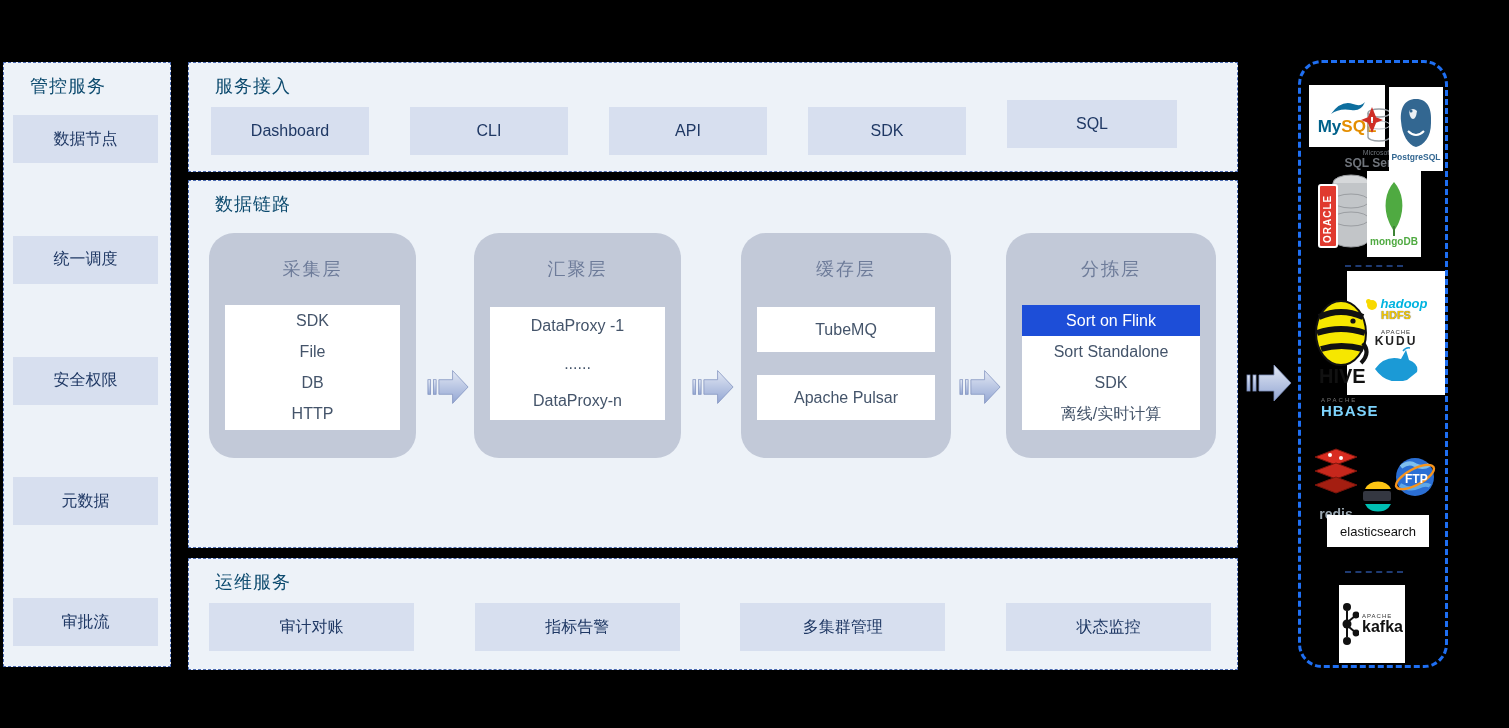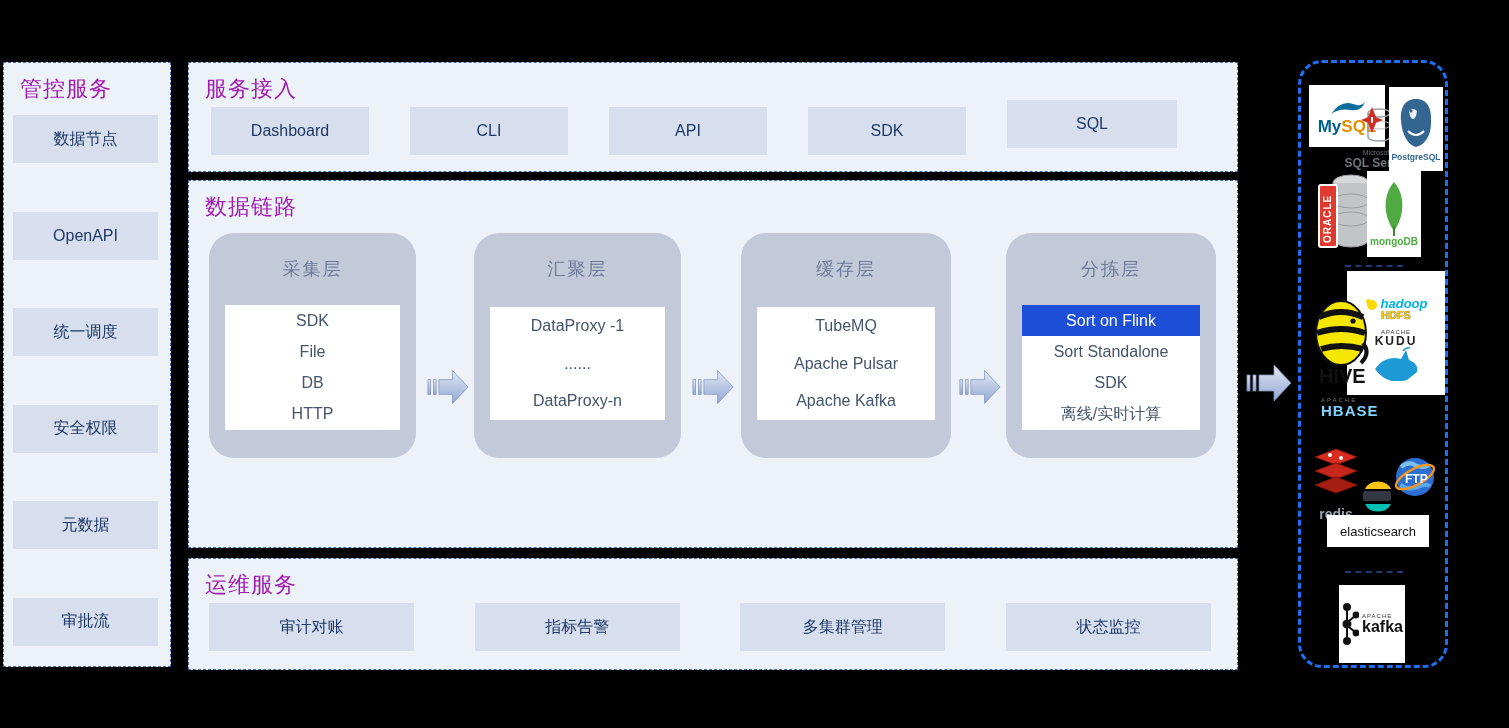--- a/index.html
+++ b/index.html
@@ -1,19 +1,19 @@
 <!DOCTYPE html>
 <html><head>
 <meta charset="utf-8">
 <style>
   html,body{margin:0;padding:0;background:#000;}
   #stage{position:relative;width:1509px;height:728px;background:#000;overflow:hidden;
          font-family:"Liberation Sans","DejaVu Sans",sans-serif;}
   .panel{position:absolute;background:#edf2f8;border:1px dashed #4a69b0;box-sizing:border-box;}
-  .sec-title{position:absolute;left:16px;top:11px;font-size:22px;color:#a21caf;letter-spacing:1px;}
+  .sec-title{position:absolute;left:26px;top:11px;font-size:18px;color:#0c4a6e;letter-spacing:1px;}
   .chip{background:#d7dfef;color:#1f3864;display:flex;align-items:center;justify-content:center;
         font-size:16px;box-sizing:border-box;}
   
   .sidebar{left:3px;top:62px;width:168px;height:605px;}
   .sidebar-items{position:absolute;left:9px;right:12px;top:52px;bottom:20px;
                  display:flex;flex-direction:column;justify-content:space-between;}
   .sidebar .chip{height:48px;}
   
   .top-sec{left:188px;top:62px;width:1050px;height:110px;}
   .top-row{position:absolute;left:22px;right:60px;top:44px;display:flex;justify-content:space-between;}
@@ -76,21 +76,20 @@
         <stop offset="0" stop-color="#e2e8f4"></stop>
         <stop offset="1" stop-color="#93a6d3"></stop>
       </linearGradient>
     </defs>
   </svg>
 
   <section class="panel sidebar">
     <div class="sec-title">管控服务</div>
     <div class="sidebar-items">
       <div class="chip">数据节点</div>
-      <div class="chip">OpenAPI</div>
       <div class="chip">统一调度</div>
       <div class="chip">安全权限</div>
       <div class="chip">元数据</div>
       <div class="chip">审批流</div>
     </div>
   </section>
 
   <section class="panel top-sec">
     <div class="sec-title">服务接入</div>
     <div class="top-row">
@@ -134,21 +133,20 @@
       <rect x="1" y="13" width="3" height="16" fill="url(#agrad)" stroke="#7e90bd" stroke-width="0.8"></rect>
       <rect x="7" y="13" width="3" height="16" fill="url(#agrad)" stroke="#7e90bd" stroke-width="0.8"></rect>
       <polygon points="13,13 28,13 28,3 45,21 28,39 28,29 13,29" fill="url(#agrad)" stroke="#7e90bd" stroke-width="0.8"></polygon>
     </svg>
 
     <div class="col" style="left:552px;width:210px;">
       <div class="col-title">缓存层</div>
       <div class="col-items n3">
         <div class="wbox">TubeMQ</div>
         <div class="wbox">Apache Pulsar</div>
-        <div class="wbox">Apache Kafka</div>
       </div>
     </div>
 
     <svg class="flow-arrow" style="left:770px;" viewBox="0 0 46 42">
       <rect x="1" y="13" width="3" height="16" fill="url(#agrad)" stroke="#7e90bd" stroke-width="0.8"></rect>
       <rect x="7" y="13" width="3" height="16" fill="url(#agrad)" stroke="#7e90bd" stroke-width="0.8"></rect>
       <polygon points="13,13 28,13 28,3 45,21 28,39 28,29 13,29" fill="url(#agrad)" stroke="#7e90bd" stroke-width="0.8"></polygon>
     </svg>
 
     <div class="col" style="left:817px;width:210px;">

